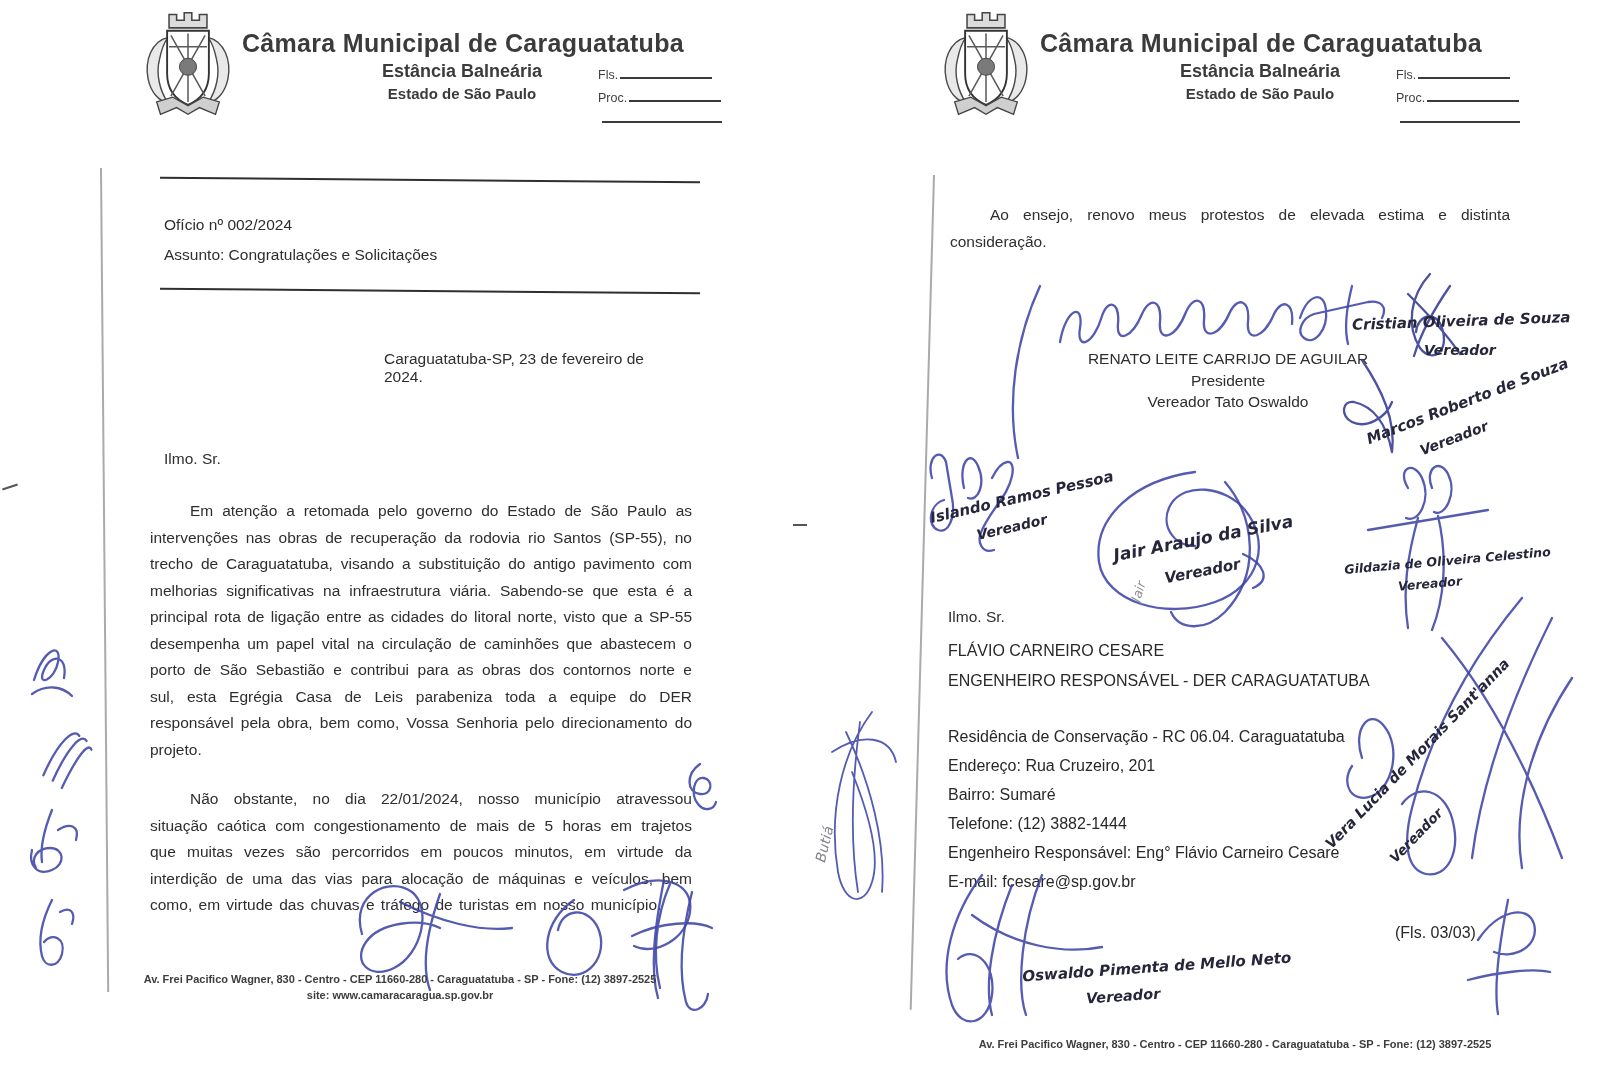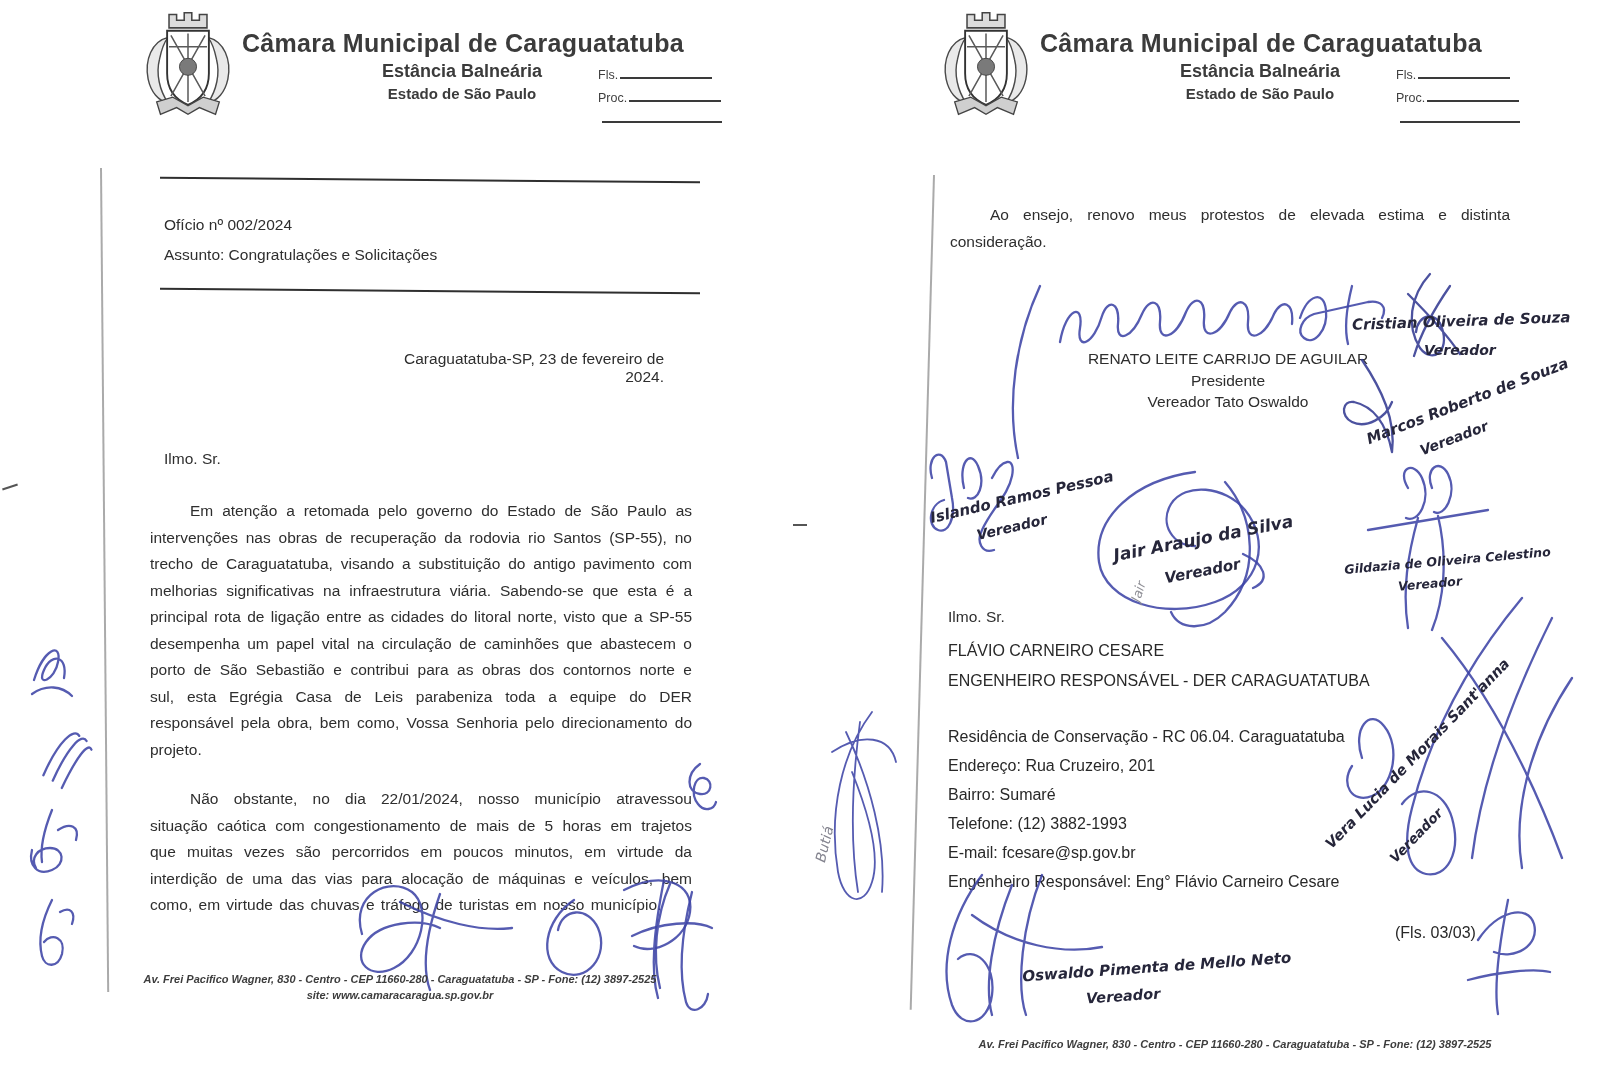--- a/index.html
+++ b/index.html
@@ -16,21 +16,21 @@
   .bt{font-size:15.5px;color:#2e2e2e;}
   .just{text-align:justify;line-height:26.5px;word-spacing:2px;}
   .ind{text-indent:40px;}
   .det{font-weight:normal;font-size:16px;line-height:29px;color:#282828;}
   .hand{font-family:"DejaVu Sans",sans-serif;font-style:italic;font-weight:bold;color:#26263a;white-space:nowrap;}
   .pencil{font-family:"DejaVu Sans",sans-serif;font-style:italic;color:#8f8f96;white-space:nowrap;}
   .sig{position:absolute;overflow:visible;}
   .sig path{fill:none;stroke:#3d44a6;stroke-width:2.3;stroke-linecap:round;stroke-linejoin:round;opacity:.88;}
   .sig.dark path{stroke:#333a92;}
   .sig.thin path{stroke-width:1.8;}
-  .footer{font-weight:bold;font-size:11px;color:#3d3d3d;text-align:center;line-height:16px;white-space:nowrap;font-style:italic;}
+  .footer{font-weight:bold;font-size:11px;color:#3d3d3d;text-align:center;line-height:16px;white-space:nowrap;}
   .dash{background:#555;height:2px;}
 </style>
 </head>
 <body>
 
 <div id="canvas">
 
   <svg width="0" height="0" style="position:absolute">
     <defs>
       <symbol id="crest-sym" viewBox="0 0 100 118">
@@ -58,21 +58,21 @@
   </div>
 
   <div class="abs edge" style="left:100px;top:168px;height:824px;transform:rotate(-.5deg);transform-origin:top left"></div>
   <div class="abs dash" style="left:2px;top:486px;width:16px;transform:rotate(-18deg)"></div>
 
   <div class="abs rule" style="left:160px;top:179px;width:540px"></div>
   <div class="abs bt" style="left:164px;top:216px">Ofício nº 002/2024</div>
   <div class="abs bt" style="left:164px;top:246px">Assunto: Congratulações e Solicitações</div>
   <div class="abs rule" style="left:160px;top:290px;width:540px"></div>
 
-  <div class="abs bt" style="left:364px;top:350px;width:300px;text-align:right">Caraguatatuba-SP, 23 de fevereiro de 2024.</div>
+  <div class="abs bt" style="left:384px;top:350px;width:300px;text-align:left">Caraguatatuba-SP, 23 de fevereiro de 2024.</div>
 
   <div class="abs bt" style="left:164px;top:450px">Ilmo. Sr.</div>
 
   <div class="abs bt just ind" style="left:150px;top:498px;width:542px">Em atenção a retomada pelo governo do Estado de São Paulo as intervenções nas obras de recuperação da rodovia rio Santos (SP-55), no trecho de Caraguatatuba, visando a substituição do antigo pavimento com melhorias significativas na infraestrutura viária. Sabendo-se que esta é a principal rota de ligação entre as cidades do litoral norte, visto que a SP-55 desempenha um papel vital na circulação de caminhões que abastecem o porto de São Sebastião e contribui para as obras dos contornos norte e sul, esta Egrégia Casa de Leis parabeniza toda a equipe do DER responsável pela obra, bem como, Vossa Senhoria pelo direcionamento do projeto.</div>
   <div class="abs bt just ind" style="left:150px;top:786px;width:542px">Não obstante, no dia 22/01/2024, nosso município atravessou situação caótica com congestionamento de mais de 5 horas em trajetos que muitas vezes são percorridos em poucos minutos, em virtude da interdição de uma das vias para alocação de máquinas e veículos, bem como, em virtude das chuvas e tráfego de turistas em nosso município.</div>
 
   <svg class="sig" style="left:22px;top:636px" width="64" height="80" viewBox="0 0 64 80">
     <path d="M12,44 C22,12 40,6 36,26 C33,44 14,52 22,34 C30,16 46,20 42,42 M10,58 C24,48 40,50 50,60"></path>
     </svg>
   <svg class="sig" style="left:32px;top:718px;transform:rotate(8deg)" width="64" height="80" viewBox="0 0 64 80">
@@ -165,23 +165,23 @@
   <div class="abs hand" style="left:1398px;top:576px;font-size:12.5px;transform:rotate(-5deg)">Vereador</div>
 
   <div class="abs bt" style="left:948px;top:608px">Ilmo. Sr.</div>
   <div class="abs det" style="left:948px;top:636px">FLÁVIO CARNEIRO CESARE</div>
   <div class="abs det" style="left:948px;top:666px">ENGENHEIRO RESPONSÁVEL - DER CARAGUATATUBA</div>
 
   <div class="abs" style="left:948px;top:722px;width:480px">
     <div class="det">Residência de Conservação - RC 06.04. Caraguatatuba</div>
     <div class="det">Endereço: Rua Cruzeiro, 201</div>
     <div class="det">Bairro: Sumaré</div>
-    <div class="det">Telefone: (12) 3882-1993</div>
+    <div class="det">Telefone: (12) 3882-1444</div>
+    <div class="det">Engenheiro Responsável: Eng° Flávio Carneiro Cesare</div>
     <div class="det">E-mail: fcesare@sp.gov.br</div>
-    <div class="det">Engenheiro Responsável: Eng° Flávio Carneiro Cesare</div>
   </div>
 
   <svg class="sig" style="left:1322px;top:578px" width="262" height="312" viewBox="0 0 262 312">
     <path d="M200,20 C150,80 110,150 90,230 C80,268 86,292 104,296 C124,300 140,276 130,240 C122,212 96,204 80,226"></path>
     <path d="M40,180 C30,150 48,130 62,148 C80,170 70,210 50,218 C30,226 18,206 30,188"></path>
     <path d="M230,40 C190,120 160,200 150,280 M120,60 C170,120 210,200 240,280 M250,100 C210,160 190,230 200,290"></path>
     </svg>
   <div class="abs hand" style="left:1328px;top:838px;font-size:14.5px;transform:rotate(-46deg);transform-origin:left center">Vera Lucia de Morais Sant'anna</div>
   <div class="abs hand" style="left:1392px;top:852px;font-size:13.5px;transform:rotate(-46deg);transform-origin:left center">Vereador</div>
 

